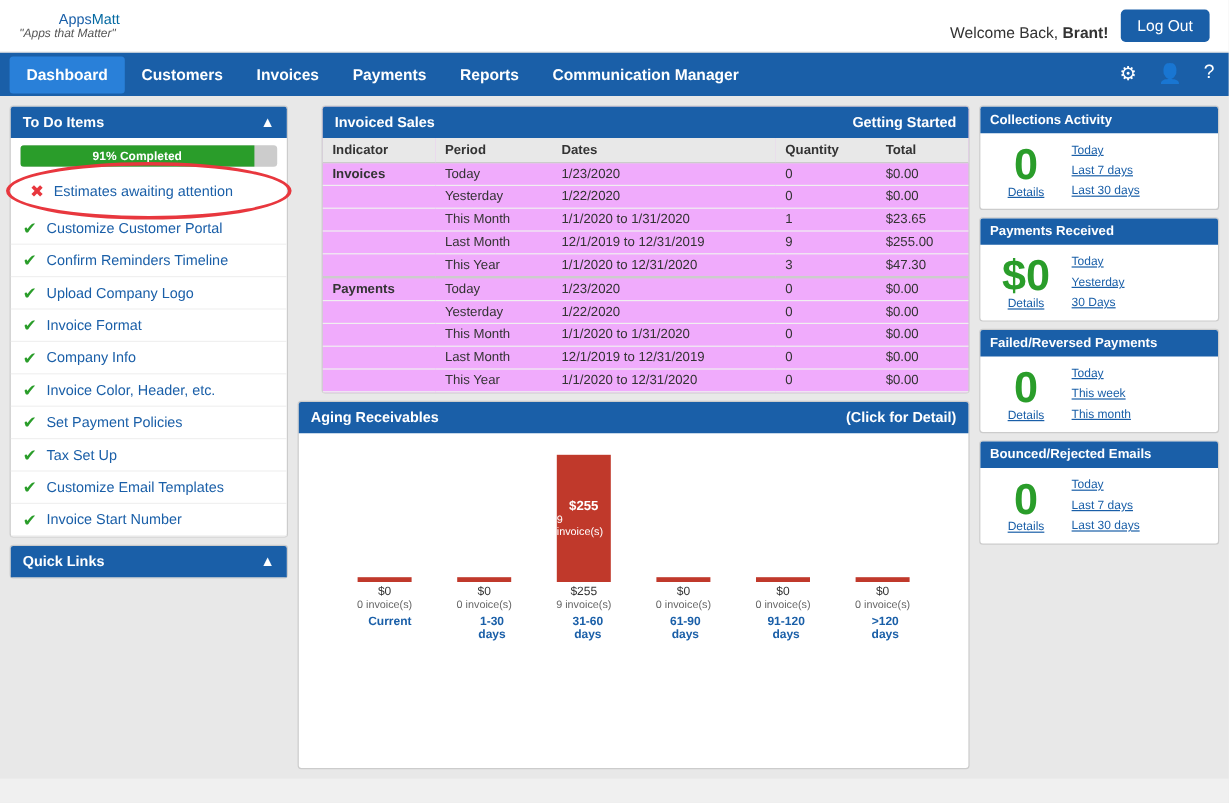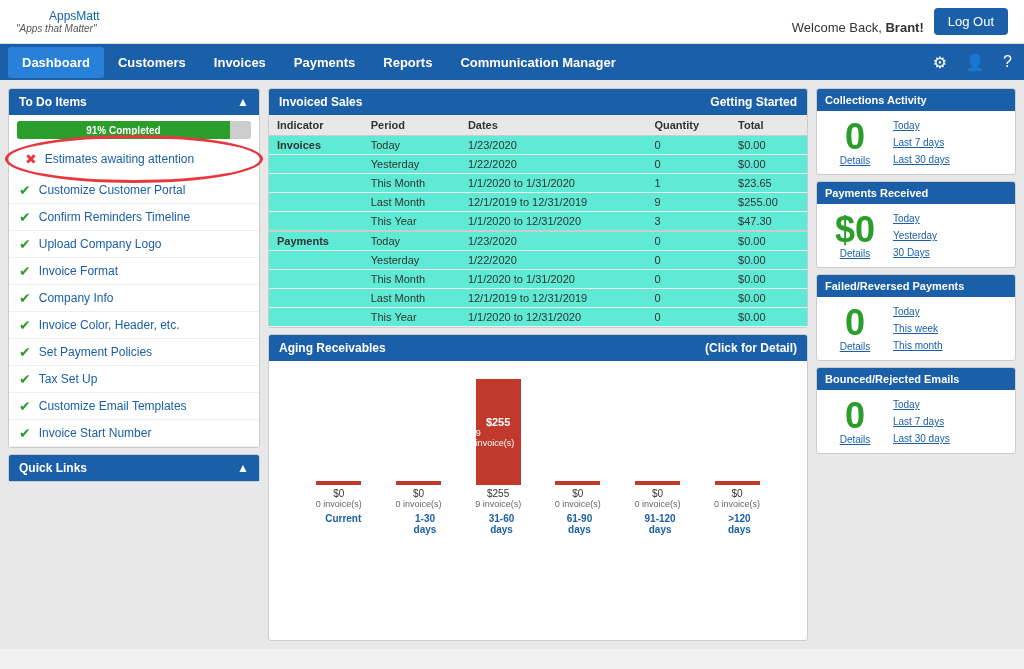--- a/index.html
+++ b/index.html
@@ -20,21 +20,21 @@
     .nav { background: #1a5fa8; display: flex; align-items: center; padding: 0 8px; height: 36px; }
     .nav-item { color: white; padding: 8px 14px; cursor: pointer; font-size: 13px; font-weight: bold; }
     .nav-item.active { background: #2980d9; border-radius: 3px; }
     .nav-icons { margin-left: auto; display: flex; gap: 10px; color: white; font-size: 16px; }
     .nav-icon { cursor: pointer; padding: 4px; }
 
     
     .main { display: flex; gap: 8px; padding: 8px; background: #e8e8e8; min-height: calc(669px - 100px); }
 
     
-    .left-panel { width: 252px; flex-shrink: 0; display: flex; flex-direction: column; gap: 6px; }
+    .left-panel { width: 232px; flex-shrink: 0; display: flex; flex-direction: column; gap: 6px; }
 
     
     .todo-section { background: white; border: 1px solid #ccc; border-radius: 3px; }
     .section-header { background: #1a5fa8; color: white; padding: 6px 10px; font-weight: bold; font-size: 12px; display: flex; justify-content: space-between; align-items: center; border-radius: 2px 2px 0 0; }
     .section-header-arrow { color: white; }
     .progress-bar-container { background: #ccc; margin: 6px 8px; border-radius: 3px; height: 18px; overflow: hidden; }
     .progress-bar { background: #2a9d2a; height: 100%; width: 91%; display: flex; align-items: center; justify-content: center; color: white; font-size: 10px; font-weight: bold; }
 
     .todo-item { display: flex; align-items: center; gap: 8px; padding: 5px 10px; border-bottom: 1px solid #f0f0f0; cursor: pointer; }
     .todo-item.attention { background: #fff; border: 2px solid #e8373e; border-radius: 4px; margin: 2px 4px; }
@@ -42,21 +42,21 @@
     .todo-icon-error { color: #e8373e; font-size: 14px; background: white; border-radius: 50%; }
     .todo-label { color: #1a5fa8; font-size: 12px; text-decoration: none; }
 
     
     .quick-links { background: white; border: 1px solid #ccc; border-radius: 3px; }
 
     
     .middle-panel { flex: 1; display: flex; flex-direction: column; gap: 6px; }
 
     
-    .invoiced-sales { background: #5eead4; border: 1px solid #ccc; border-radius: 3px; }
+    .invoiced-sales { background: #f0abfc; border: 1px solid #ccc; border-radius: 3px; margin-left: 20px; }
     .panel-header-row { display: flex; justify-content: space-between; background: #1a5fa8; padding: 6px 10px; border-radius: 2px 2px 0 0; }
     .panel-header-title { color: white; font-weight: bold; font-size: 12px; }
     .panel-header-right { color: white; font-weight: bold; font-size: 12px; }
 
     .sales-table { width: 100%; border-collapse: collapse; font-size: 11px; }
     .sales-table th { background: #e8e8e8; padding: 4px 8px; text-align: left; border-bottom: 1px solid #ccc; font-weight: bold; color: #333; }
     .sales-table td { padding: 3px 8px; border-bottom: 1px solid #f0f0f0; color: #333; }
 
     
     .aging-section { background: white; border: 1px solid #ccc; border-radius: 3px; flex: 1; }

